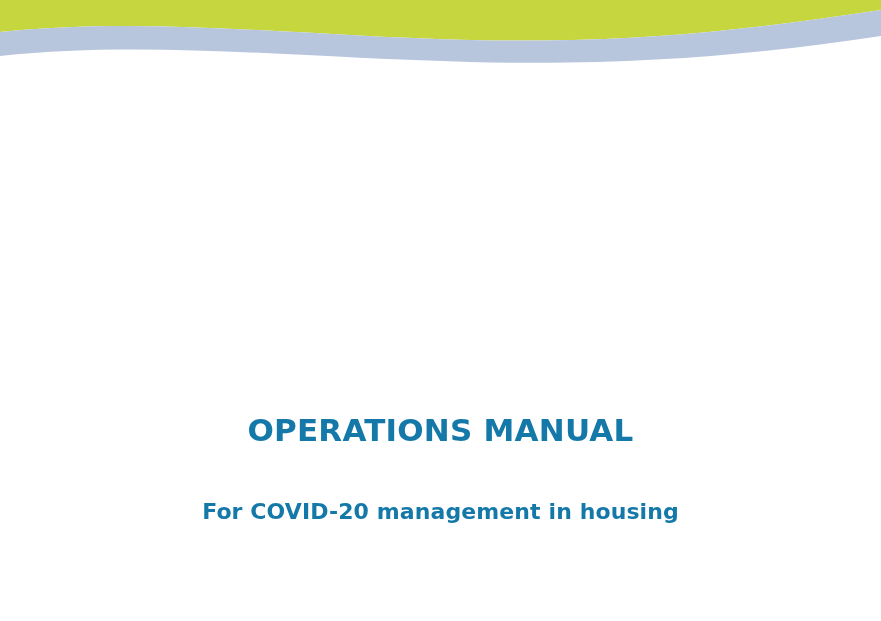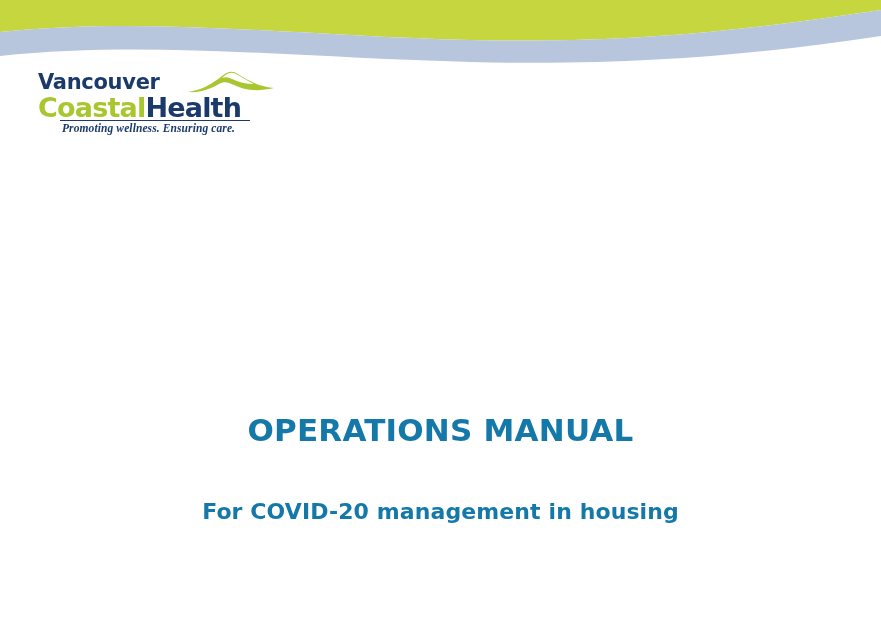--- a/index.html
+++ b/index.html
@@ -130,33 +130,19 @@
 
 <div class="page">
 
   <div class="banner">
     <svg width="881" height="70" viewBox="0 0 881 70" xmlns="http://www.w3.org/2000/svg">
       <path d="M0,0 L881,0 L881,10 C760,28 640,44 470,40 C300,36 150,16 0,32 Z" fill="#c5d63f"></path>
       <path d="M0,32 C150,16 300,36 470,40 C640,44 760,28 881,10 L881,36 C760,54 640,66 470,62 C300,58 150,40 0,56 Z" fill="#b8c6dd"></path>
     </svg>
   </div>
 
-  <div class="logo">
-    <div class="logo-vancouver">Vancouver</div>
-    <div class="logo-coastal-line">
-      <span class="logo-coastal">Coastal</span><span class="logo-health">Health</span>
-    </div>
-    <div class="logo-mountain">
-      <svg width="90" height="32" viewBox="0 0 90 32" xmlns="http://www.w3.org/2000/svg">
-        <path d="M2,26 C16,24 26,18 36,10 C41,6 46,4 52,8 C60,13 70,20 88,22 C70,26 58,24 48,19 C42,16 38,15 33,18 C24,23 14,27 2,26 Z" fill="#a8c72e"></path>
-        <path d="M36,12 C41,7 46,5 52,9 C57,12 62,15 68,18 C60,18 52,16 46,13 C42,11 39,11 36,12 Z" fill="#ffffff"></path>
-      </svg>
-    </div>
-    <div class="logo-rule"></div>
-    <div class="logo-tagline">Promoting wellness. Ensuring care.</div>
-  </div>
 
   <div class="title-block">
     <h1 class="doc-title">OPERATIONS MANUAL</h1>
     <h2 class="doc-subtitle">For COVID-20 management in housing</h2>
   </div>
 
 </div>
 
 </body></html>

